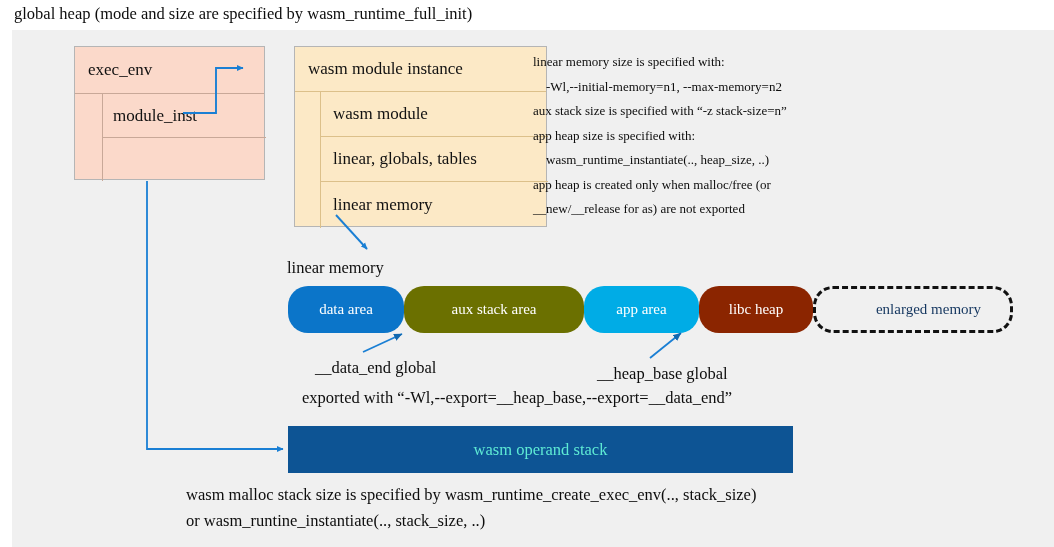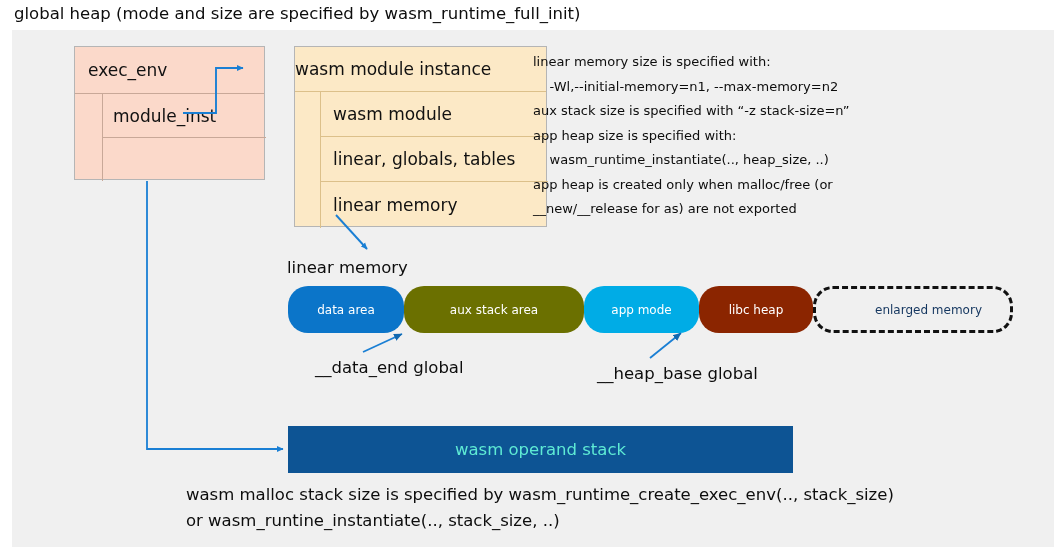--- a/index.html
+++ b/index.html
@@ -3,21 +3,21 @@
 <meta charset="utf-8">
 <style>
   html,body{margin:0;padding:0;}
   body{
     width:1054px;height:547px;
     background:#ffffff;
     font-family:"DejaVu Sans","Liberation Sans",sans-serif;
     overflow:hidden;
     position:relative;
   }
-  #root{position:absolute;left:0;top:0;width:1054px;height:547px;}
+  #root{position:absolute;left:0;top:0;width:1054px;height:547px;font-family:Liberation Serif, serif;}
 
   
   .title{
     position:absolute;left:14px;top:4px;
     font-size:16.5px;color:#0d0d0d;white-space:nowrap;
   }
 
   
   .panel{
     position:absolute;left:12px;top:30px;width:1042px;height:517px;
@@ -49,21 +49,21 @@
   .exec-row.r1{top:47px;border-bottom:1px solid #c8a898;}
   .exec-row.r2{top:91px;height:43px;}
 
   .inst-outer{
     left:248px;top:46px;width:253px;height:181px;
     background:#fce9c6;border:1px solid #b5b5b5;
   }
   .inst-head{
     position:absolute;left:0;top:0;width:100%;height:45px;
     border-bottom:1px solid #dcc08a;box-sizing:border-box;
-    display:flex;align-items:center;
+    display:flex;align-items:center;padding-left:13px;
     font-size:17px;color:#111;
   }
   .inst-gutter{
     position:absolute;left:0;top:45px;width:26px;height:136px;
     border-right:1px solid #dcc08a;box-sizing:border-box;
   }
   .inst-row{
     position:absolute;left:26px;width:227px;height:45px;
     box-sizing:border-box;display:flex;align-items:center;padding-left:12px;
     font-size:17px;color:#111;
@@ -82,21 +82,21 @@
   .lm-label{
     position:absolute;left:287px;top:258px;
     font-size:16.5px;color:#0d0d0d;
   }
   .membar{
     position:absolute;left:288px;top:286px;height:47px;
     display:flex;align-items:stretch;
   }
   .seg{
     display:flex;align-items:center;justify-content:center;
-    color:#ffffff;font-size:12px;box-sizing:border-box;white-space:nowrap;border-radius:20px;
+    color:#ffffff;font-size:15px;box-sizing:border-box;white-space:nowrap;border-radius:20px;
   }
   .seg.s0{width:116px;}
   .seg.s1{width:180px;}
   .seg.s2{width:115px;}
   .seg.s3{width:114px;}
   .seg.enlarged{
     width:200px;background:#f0f0f0;color:#14365f;
     border:3px dashed #111111;margin-left:0px;
   }
 
@@ -150,27 +150,28 @@
 app heap size is specified with:
     wasm_runtime_instantiate(.., heap_size, ..)
 app heap is created only when malloc/free (or
 __new/__release for as) are not exported</div>
 
   <div class="lm-label">linear memory</div>
 
   <div class="membar">
     <div class="seg s0" style="background: rgb(11, 117, 201); color: rgb(255, 255, 255);">data area</div>
     <div class="seg s1" style="background: rgb(107, 112, 0); color: rgb(255, 255, 255);">aux stack area</div>
-    <div class="seg s2" style="background: rgb(0, 172, 230); color: rgb(255, 255, 255);">app mode</div>
+    <div class="seg s2" style="background: rgb(0, 172, 230); color: rgb(255, 255, 255);">app area</div>
     <div class="seg s3" style="background: rgb(139, 37, 0); color: rgb(255, 255, 255);">libc heap</div>
     <div class="seg enlarged" style="color: rgb(20, 54, 95); padding-left: 31px;">enlarged memory</div>
   </div>
 
   <div class="anno data-end">__data_end global</div>
   <div class="anno heap-base">__heap_base global</div>
+  <div class="anno exported">exported with “-Wl,--export=__heap_base,--export=__data_end”</div>
 
   <div class="opstack" style="background: rgb(13, 84, 148);">wasm operand stack</div>
   <div class="bottom-note">wasm malloc stack size is specified by wasm_runtime_create_exec_env(.., stack_size)
 or wasm_runtine_instantiate(.., stack_size, ..)</div>
 
   <svg class="wires" viewBox="0 0 1054 547" xmlns="http://www.w3.org/2000/svg">
     <defs>
       <marker id="ah" markerWidth="7" markerHeight="7" refX="6" refY="3.3" orient="auto" markerUnits="userSpaceOnUse">
         <path d="M0,0.4 L6.6,3.3 L0,6.2 z" fill="#1a7fd4"></path>
       </marker>

